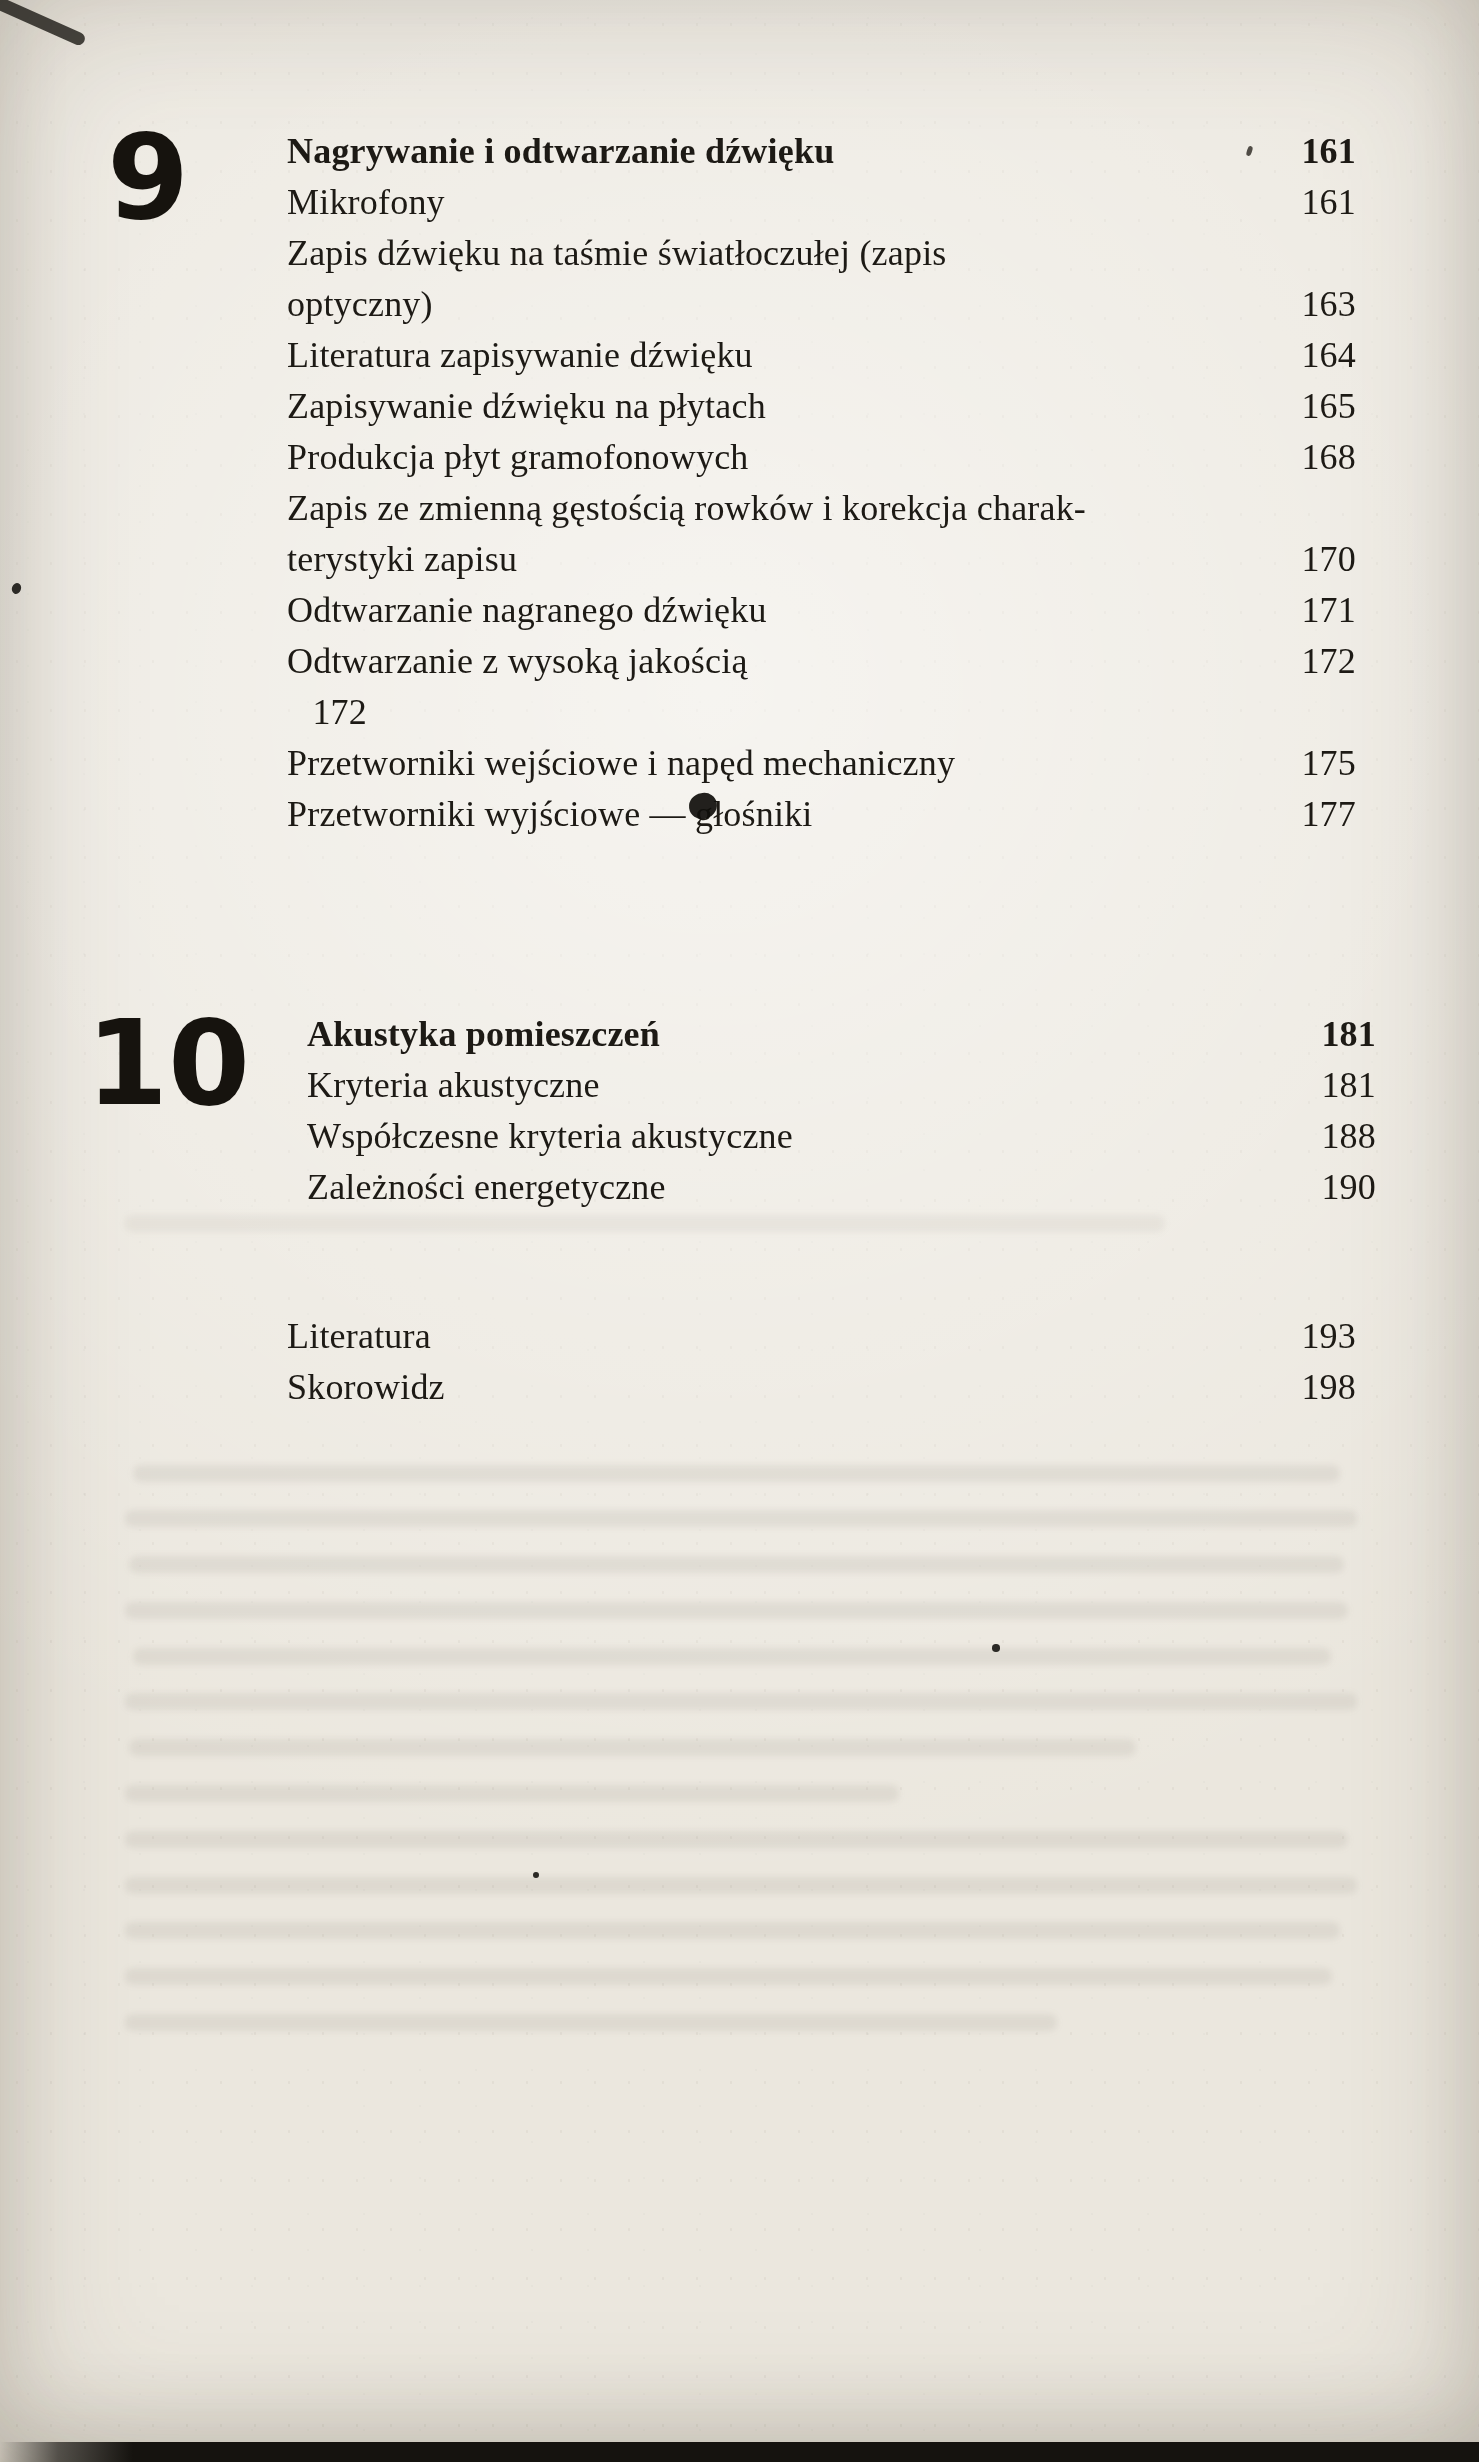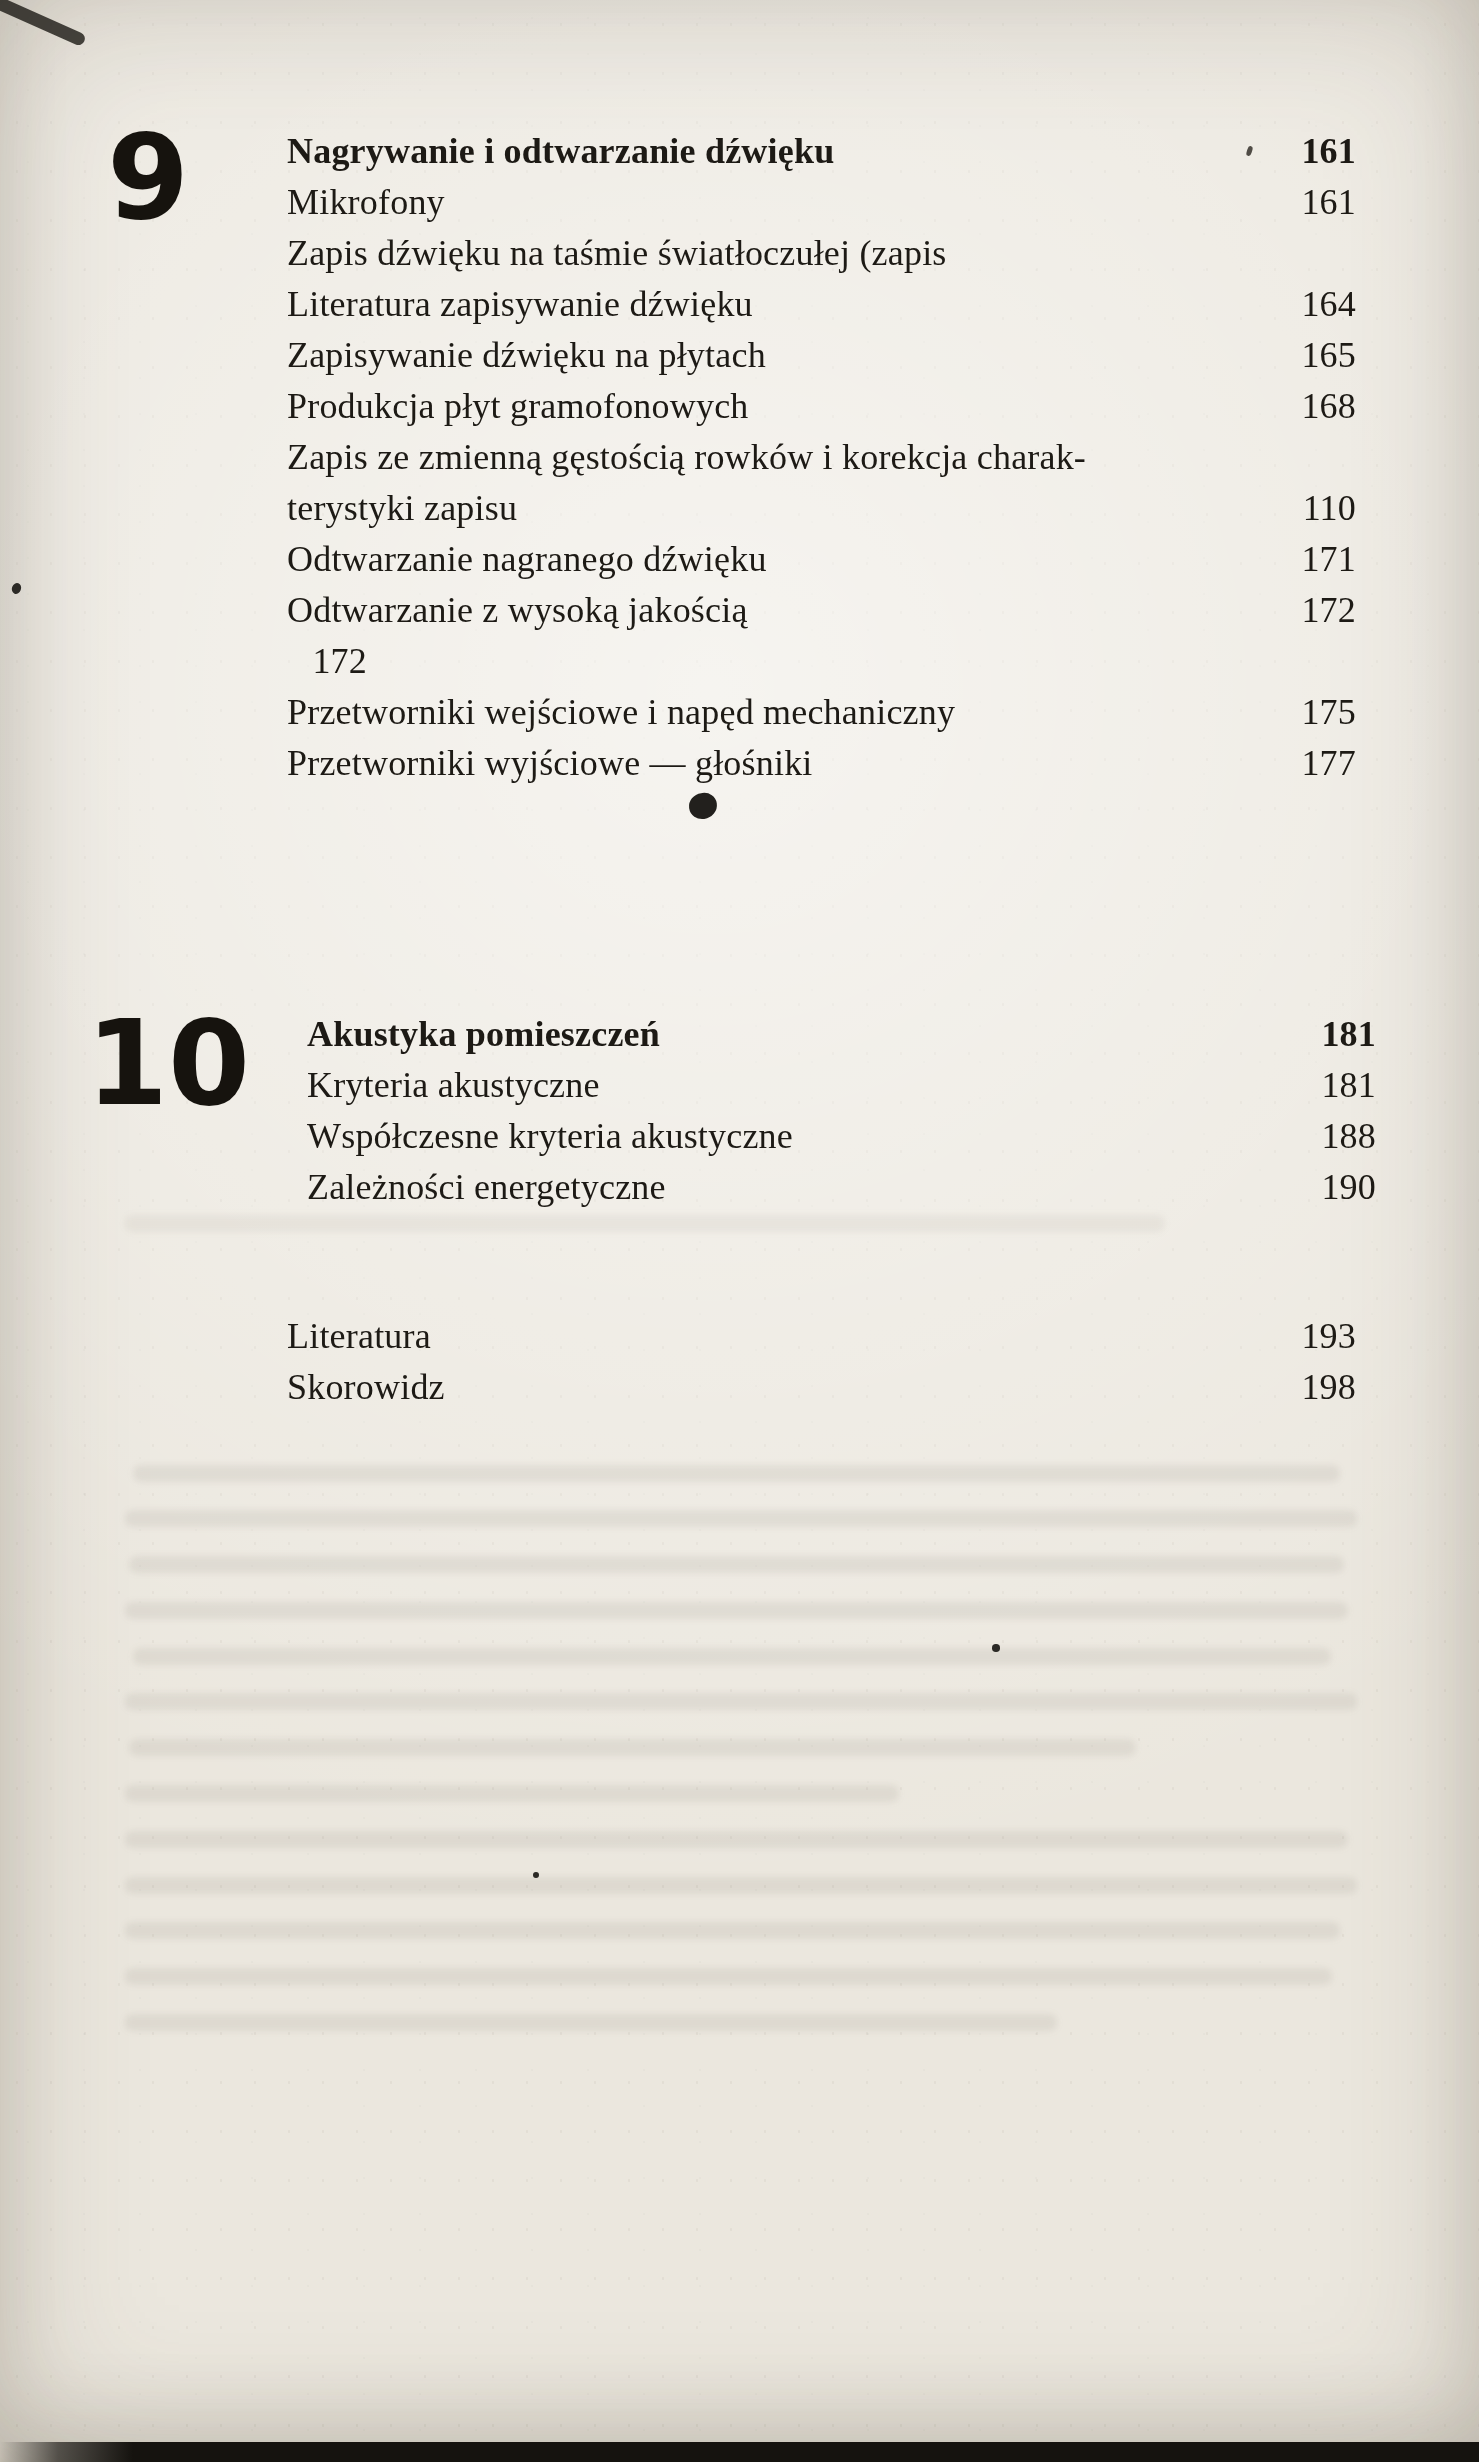--- a/index.html
+++ b/index.html
@@ -92,38 +92,42 @@
     </div>
     <div class="row">
       <span class="label">Mikrofony</span>
       <span class="pagenum">161</span>
     </div>
     <div class="row">
       <span class="label">Zapis dźwięku na taśmie światłoczułej (zapis</span>
       <span class="pagenum"></span>
     </div>
     <div class="row">
+      <span class="label">optyczny)</span>
+      <span class="pagenum">163</span>
+    </div>
+    <div class="row">
       <span class="label">Literatura zapisywanie dźwięku</span>
       <span class="pagenum">164</span>
     </div>
     <div class="row">
       <span class="label">Zapisywanie dźwięku na płytach</span>
       <span class="pagenum">165</span>
     </div>
     <div class="row">
       <span class="label">Produkcja płyt gramofonowych</span>
       <span class="pagenum">168</span>
     </div>
     <div class="row">
       <span class="label">Zapis ze zmienną gęstością rowków i korekcja charak-</span>
       <span class="pagenum"></span>
     </div>
     <div class="row">
       <span class="label">terystyki zapisu</span>
-      <span class="pagenum">110</span>
+      <span class="pagenum">170</span>
     </div>
     <div class="row">
       <span class="label">Odtwarzanie nagranego dźwięku</span>
       <span class="pagenum">171</span>
     </div>
     <div class="row">
       <span class="label">Odtwarzanie z wysoką jakością</span>
       <span class="pagenum">172</span>
     </div>
     <div class="row">

